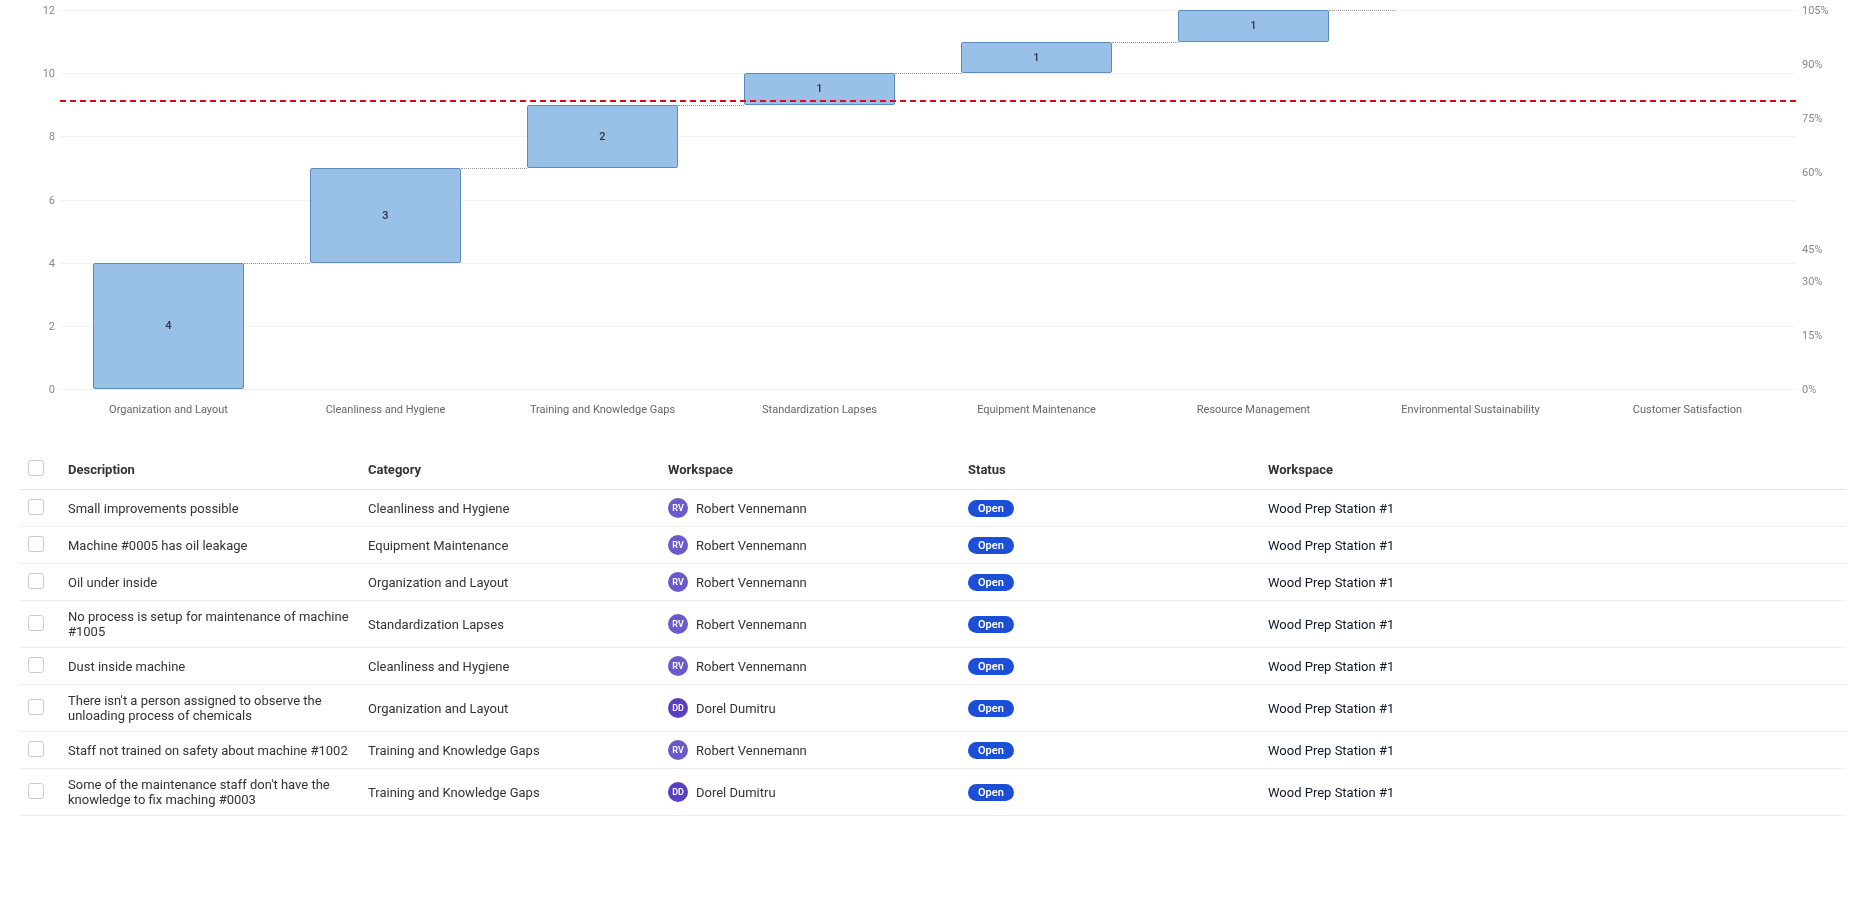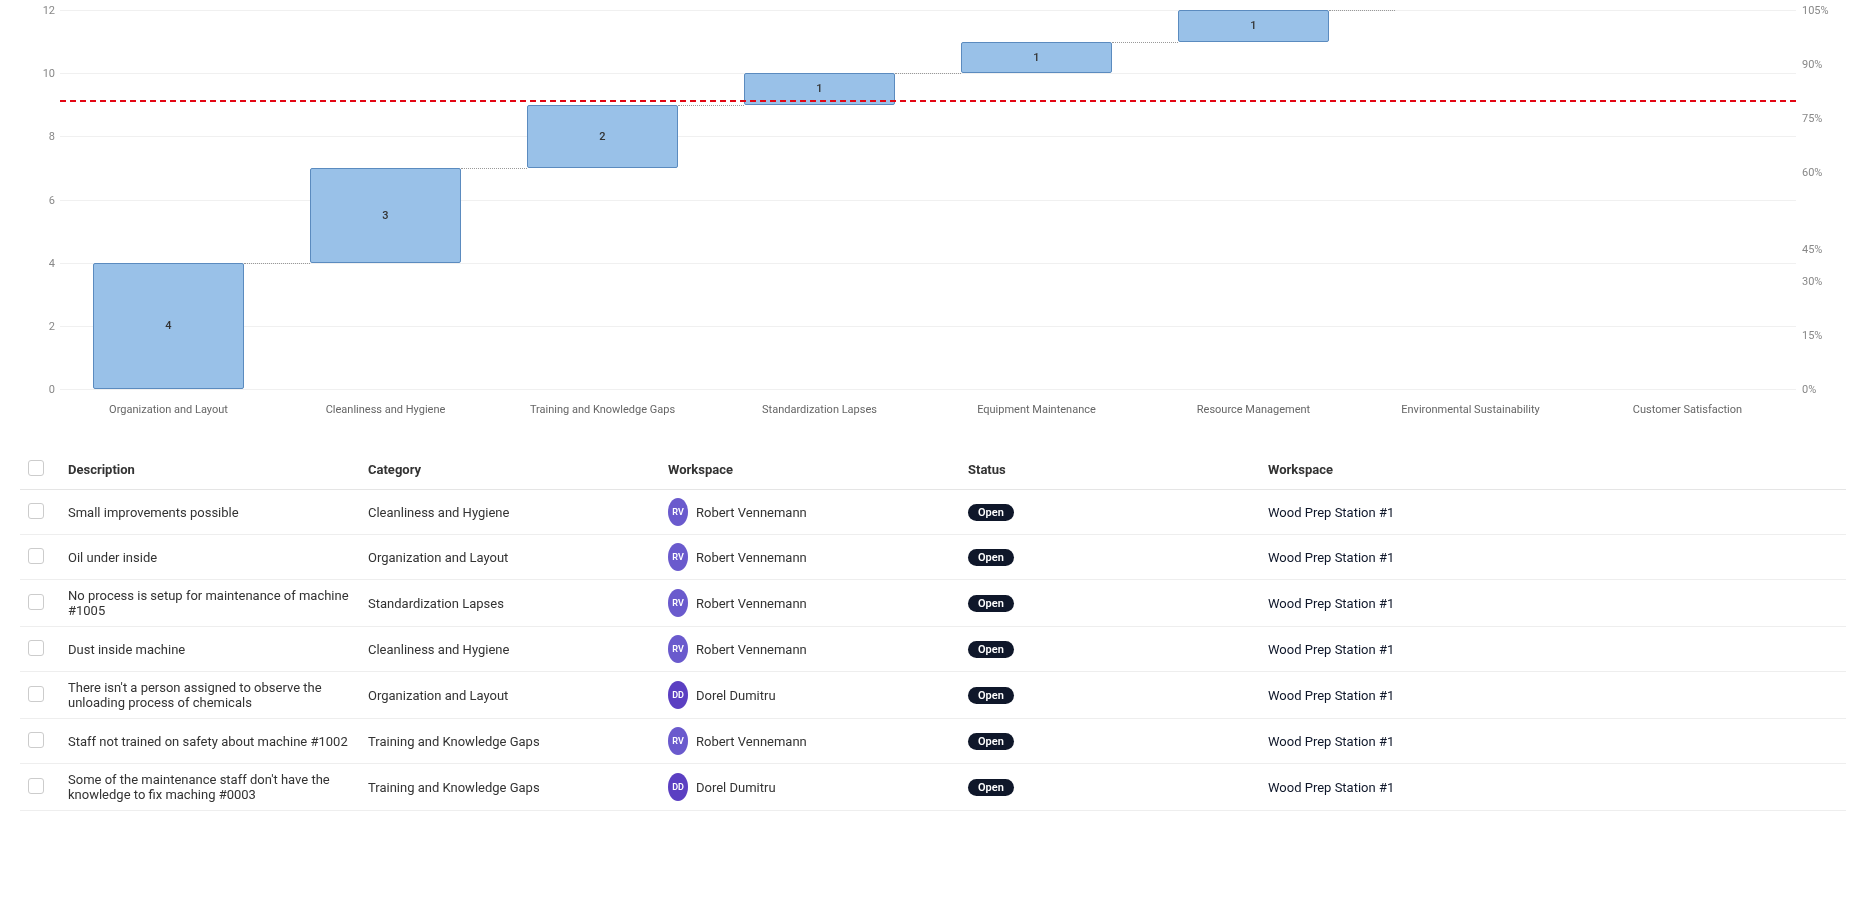--- a/index.html
+++ b/index.html
@@ -127,37 +127,37 @@
   .chk {
     width: 16px; height: 16px;
     border: 1px solid #ccc;
     border-radius: 3px;
     display: inline-block;
     background: #fff;
     cursor: pointer;
   }
   .assignee-cell { display: flex; align-items: center; gap: 8px; }
   .avatar {
-    width: 20px; height: 28px;
+    width: 20px; height: 20px;
     border-radius: 50%;
     display: inline-flex;
     align-items: center;
     justify-content: center;
     font-size: 9px;
     font-weight: 600;
     color: #fff;
     text-transform: uppercase;
   }
   .status-badge {
     display: inline-block;
     padding: 2px 10px;
     border-radius: 10px;
     font-size: 11px;
     font-weight: 600;
-    background: #0f172a;
+    background: #1d4ed8;
     color: #fff;
   }
   .ws-link {
     color: #0f172a;
     cursor: pointer;
   }
 </style>
 </head>
 <body>
 
@@ -249,20 +249,33 @@
           <div class="assignee-cell">
             <span class="avatar" style="background: rgb(106, 90, 205);">RV</span>
             <span>Robert Vennemann</span>
           </div>
         </td>
         <td><span class="status-badge">Open</span></td>
         <td><span class="ws-link">Wood Prep Station #1</span></td>
       </tr>
       <tr>
         <td><span class="chk"></span></td>
+        <td class="col-desc">Machine #0005 has oil leakage</td>
+        <td>Equipment Maintenance</td>
+        <td>
+          <div class="assignee-cell">
+            <span class="avatar" style="background: rgb(106, 90, 205);">RV</span>
+            <span>Robert Vennemann</span>
+          </div>
+        </td>
+        <td><span class="status-badge">Open</span></td>
+        <td><span class="ws-link">Wood Prep Station #1</span></td>
+      </tr>
+      <tr>
+        <td><span class="chk"></span></td>
         <td class="col-desc">Oil under inside</td>
         <td>Organization and Layout</td>
         <td>
           <div class="assignee-cell">
             <span class="avatar" style="background: rgb(106, 90, 205);">RV</span>
             <span>Robert Vennemann</span>
           </div>
         </td>
         <td><span class="status-badge">Open</span></td>
         <td><span class="ws-link">Wood Prep Station #1</span></td>

